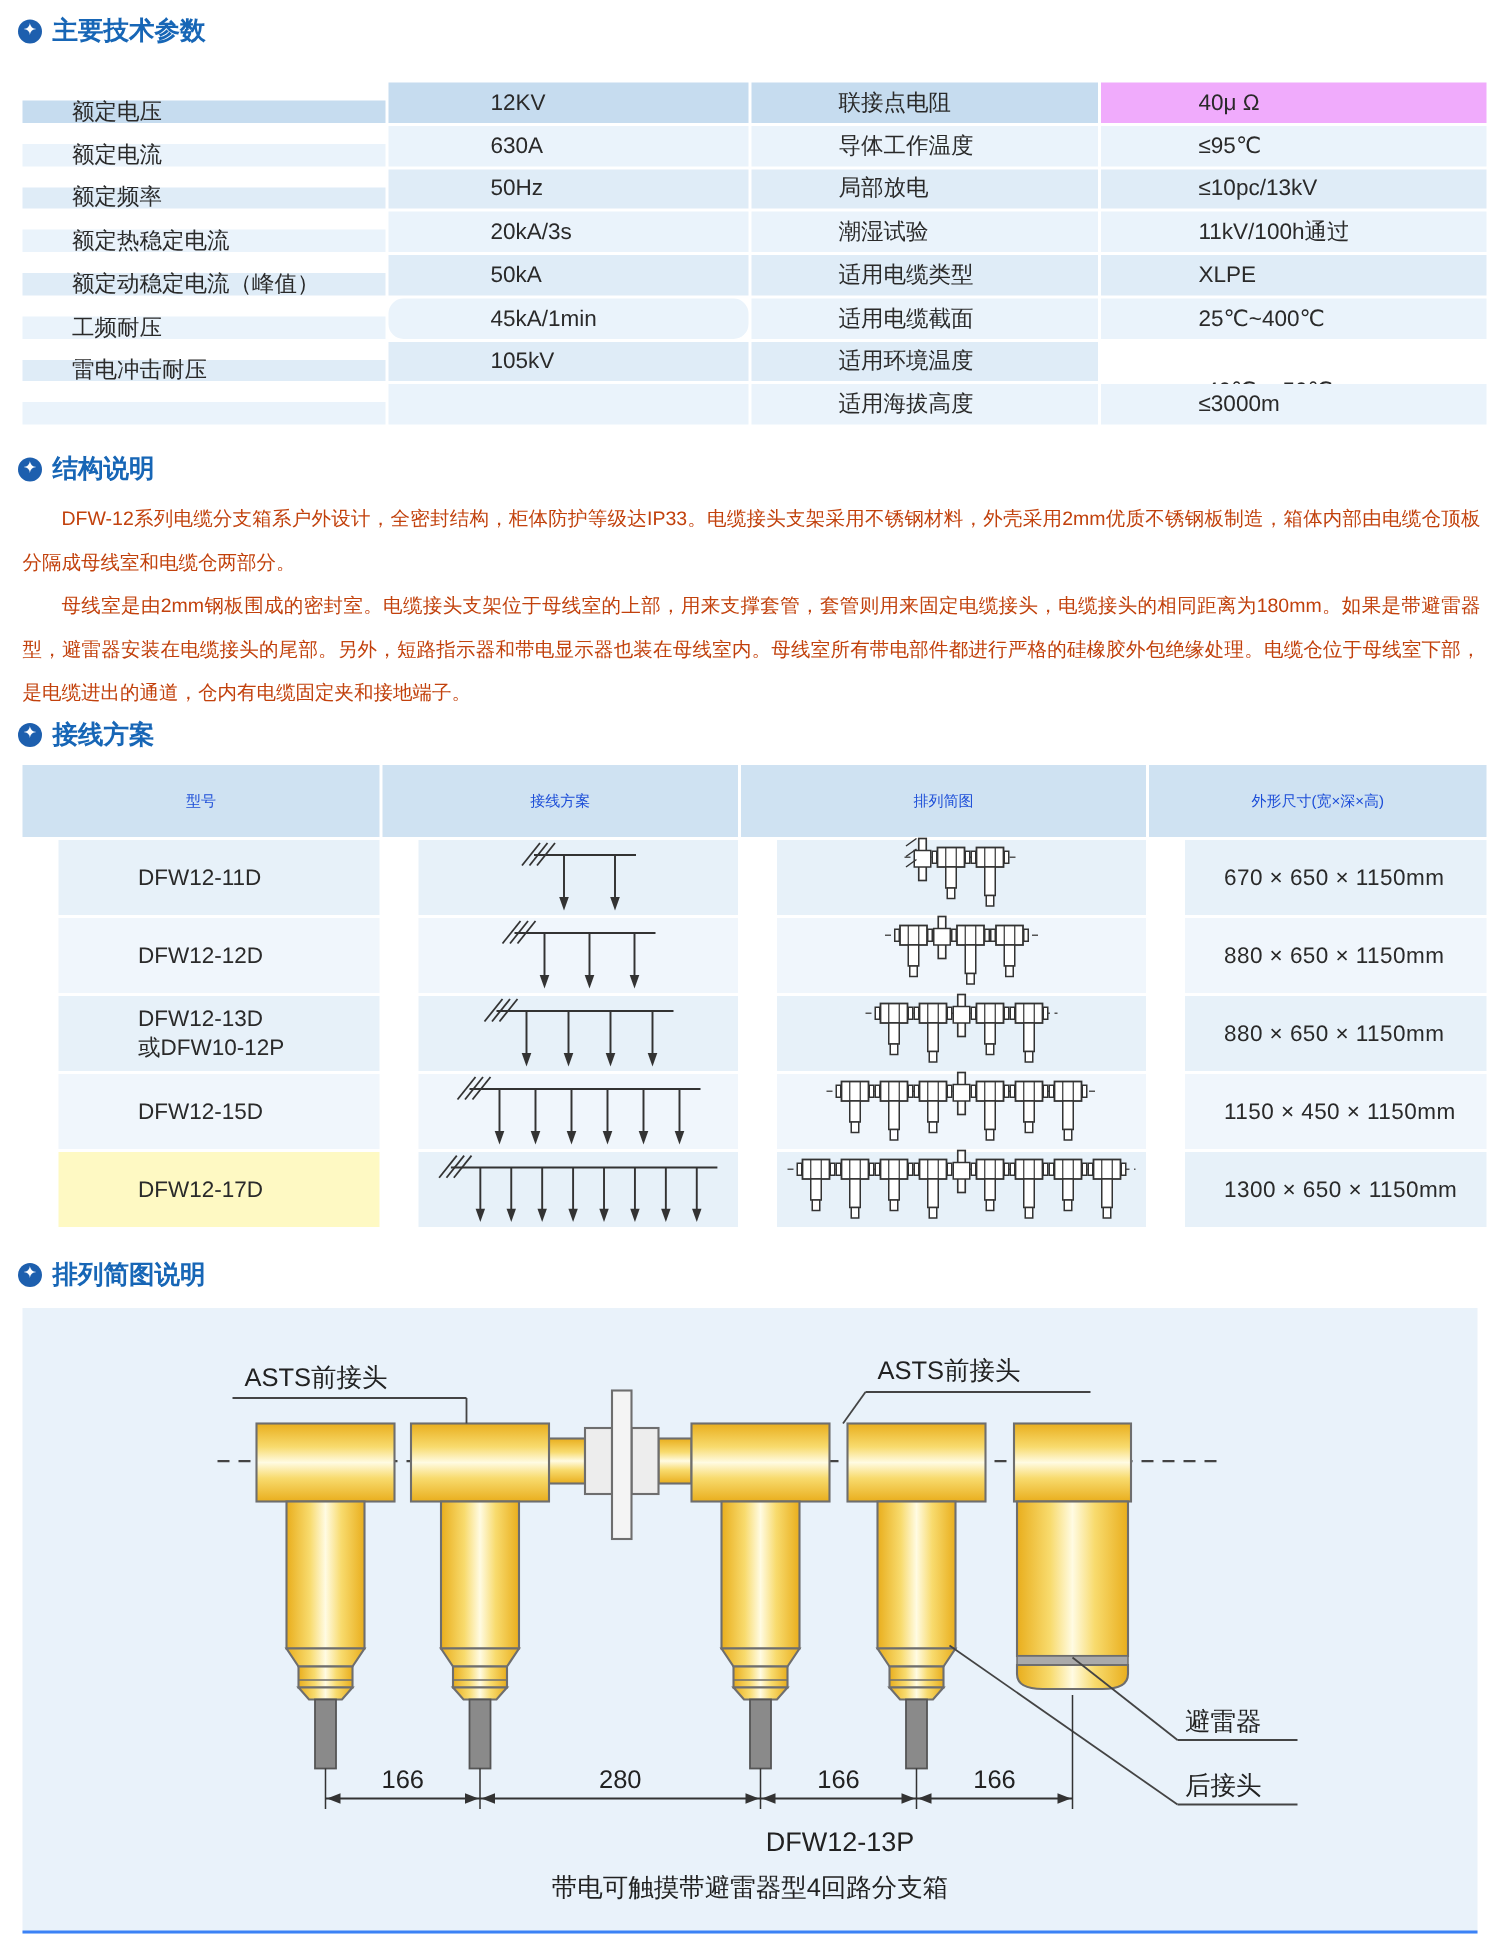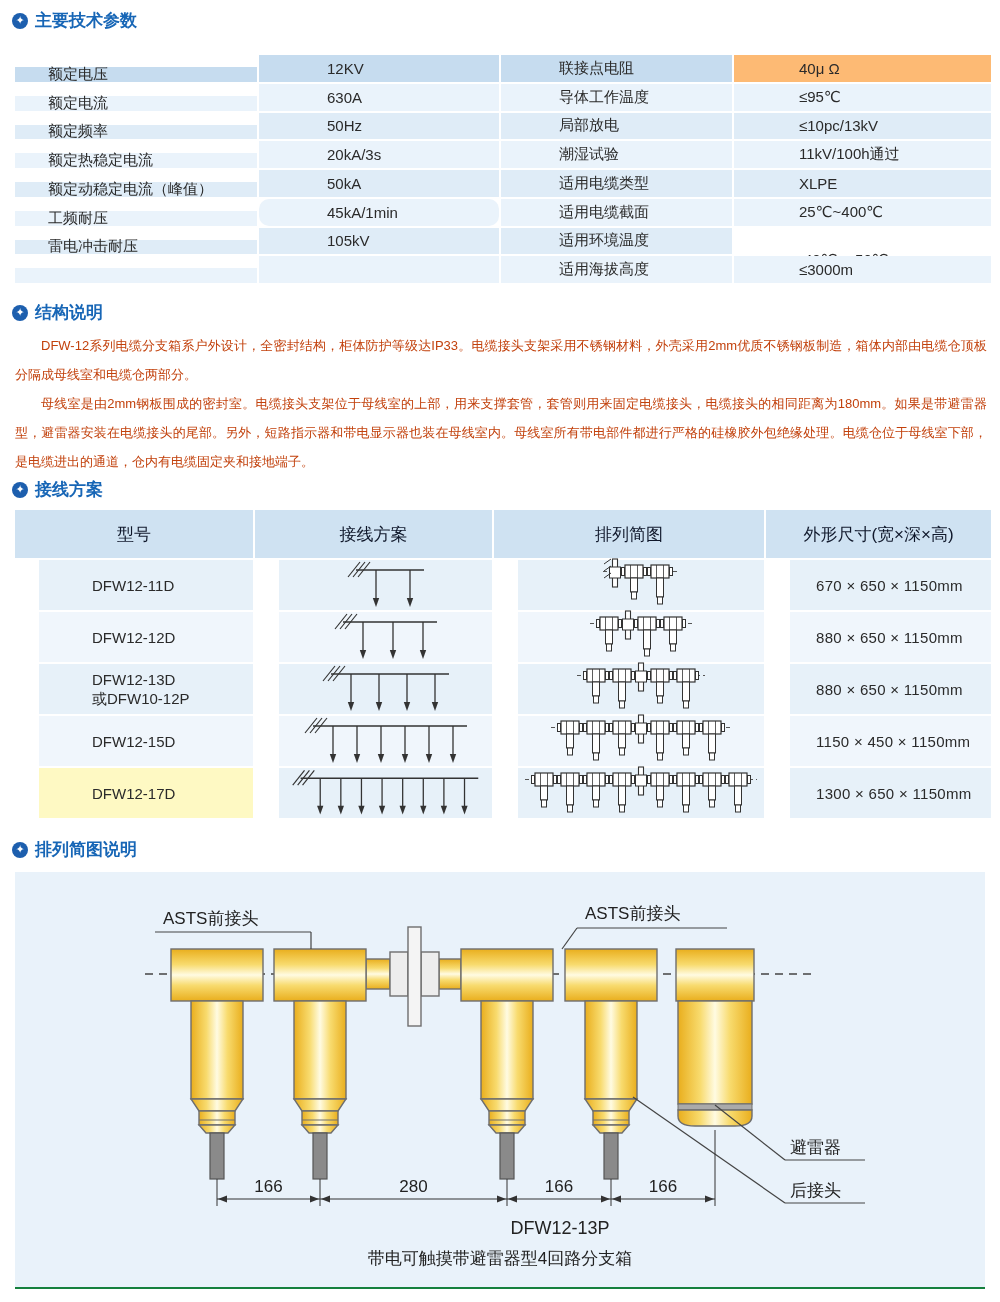--- a/index.html
+++ b/index.html
@@ -11,42 +11,42 @@
   #params-table .cell{display:flex;align-items:center;font-size:15px;}
   #params-table .c0{padding-left:33px;margin-top:12px;}
   #params-table .c1{padding-left:68px;}
   #params-table .c2{padding-left:58px;}
   #params-table .c3{padding-left:65px;}
   
   #structure-text{position:absolute;left:15px;top:331px;width:972px;font-size:13px;line-height:29px;text-align:justify;color:#c2410c;}
   #structure-text p{margin:0;text-indent:2em;}
   
   #wiring-table{position:absolute;left:15px;top:510px;width:970px;display:grid;grid-template-columns:238px 237px 270px 225px;grid-template-rows:48px repeat(5,50px);gap:2px;background:#fff;}
-  #wiring-table .hcell{background:#cfe2f2;display:flex;align-items:center;justify-content:center;font-size:17px;color:#0f172a;}
+  #wiring-table .hcell{background:#cfe2f2;display:flex;align-items:center;justify-content:center;font-size:10px;color:#1d4ed8;}
   #wiring-table .cell{display:flex;align-items:center;font-size:15px;margin-left:24px;}
   #wiring-table .model{padding-left:53px;line-height:19px;}
   #wiring-table .diagram{justify-content:center;}
   #wiring-table .size{padding-left:26px;letter-spacing:.3px;}
   
-  #arrangement-panel{position:absolute;left:15px;top:872px;width:970px;height:415px;background:#e9f2fa;border-bottom:2px solid #15803d;}
+  #arrangement-panel{position:absolute;left:15px;top:872px;width:970px;height:415px;background:#e9f2fa;border-bottom:2px solid #3b82f6;}
   svg text{font-family:"Liberation Sans","DejaVu Sans",sans-serif;}
 </style>
 </head>
 <body>
 
 <div class="sec-head" style="top:9px">
   <span class="star-ico">✦</span>
   <span>主要技术参数</span>
 </div>
 
 <div id="params-table">
     <div class="cell c0" style="background: rgb(198, 220, 239);">额定电压</div>
     <div class="cell c1" style="background: rgb(198, 220, 239);">12KV</div>
     <div class="cell c2" style="background: rgb(198, 220, 239);">联接点电阻</div>
-    <div class="cell c3" style="background: #fdba74;">40μ Ω</div>
+    <div class="cell c3" style="background: #f0abfc;">40μ Ω</div>
     <div class="cell c0" style="background: rgb(234, 243, 251);">额定电流</div>
     <div class="cell c1" style="background: rgb(234, 243, 251);">630A</div>
     <div class="cell c2" style="background: rgb(234, 243, 251);">导体工作温度</div>
     <div class="cell c3" style="background: rgb(234, 243, 251);">≤95℃</div>
     <div class="cell c0" style="background: rgb(223, 236, 247);">额定频率</div>
     <div class="cell c1" style="background: rgb(223, 236, 247);">50Hz</div>
     <div class="cell c2" style="background: rgb(223, 236, 247);">局部放电</div>
     <div class="cell c3" style="background: rgb(223, 236, 247);">≤10pc/13kV</div>
     <div class="cell c0" style="background: rgb(234, 243, 251);">额定热稳定电流</div>
     <div class="cell c1" style="background: rgb(234, 243, 251);">20kA/3s</div>

